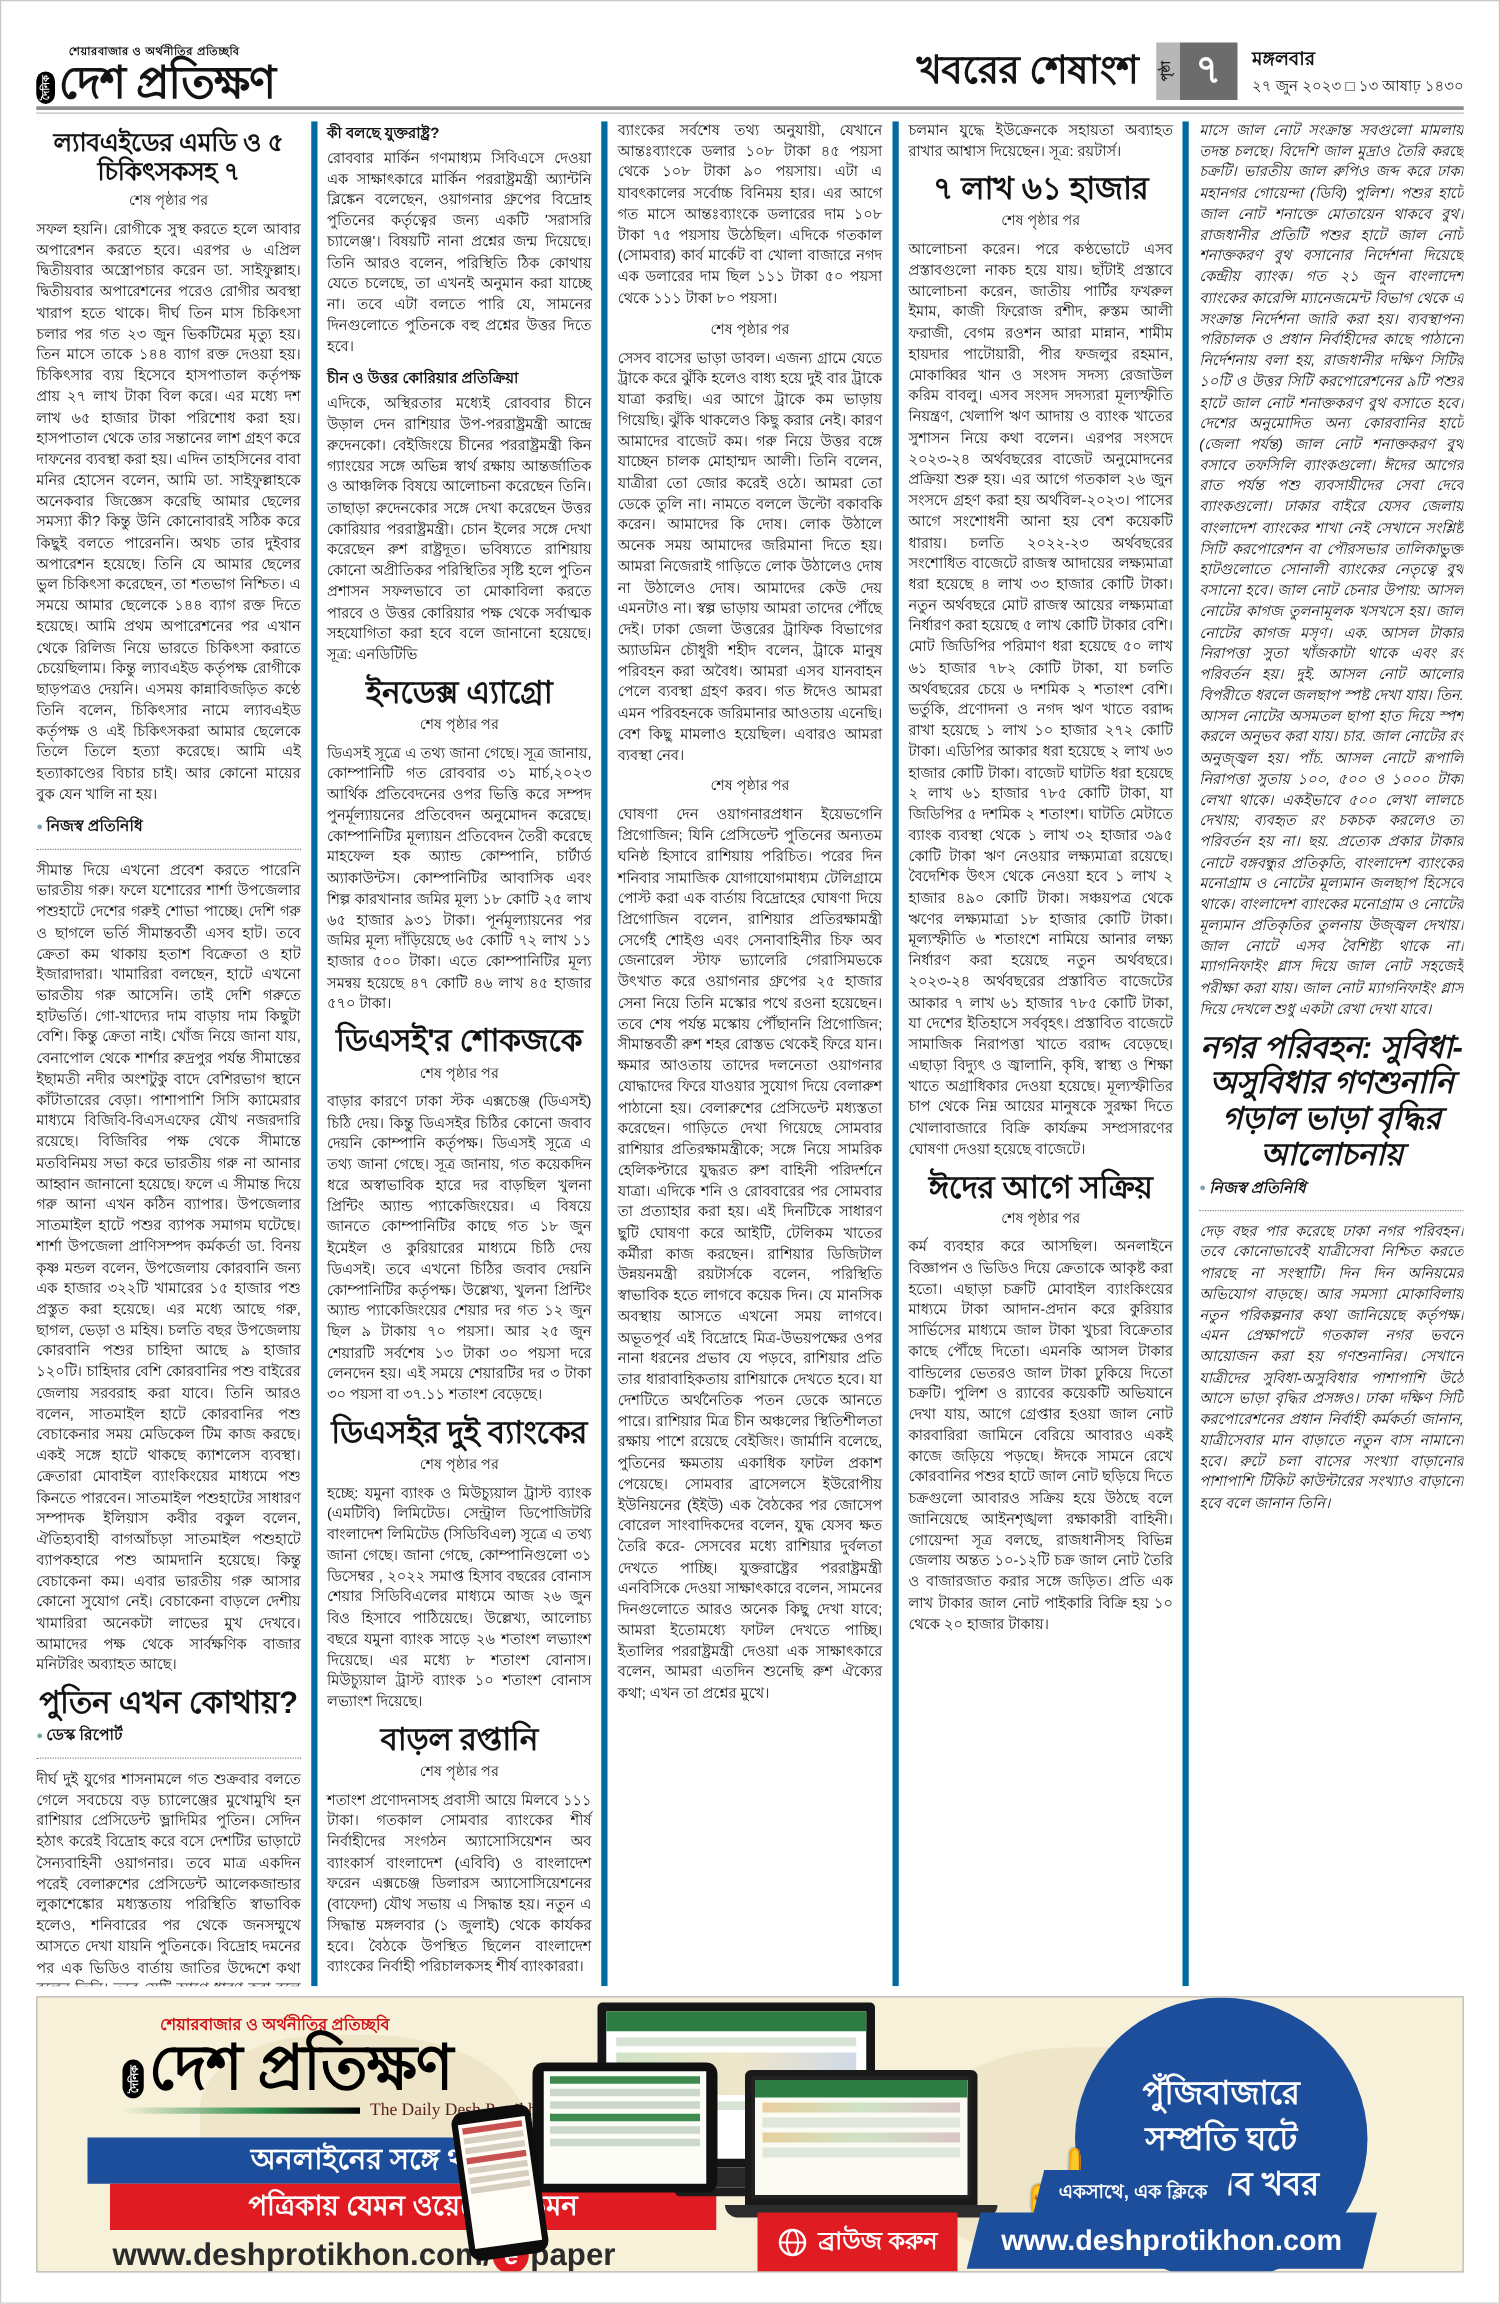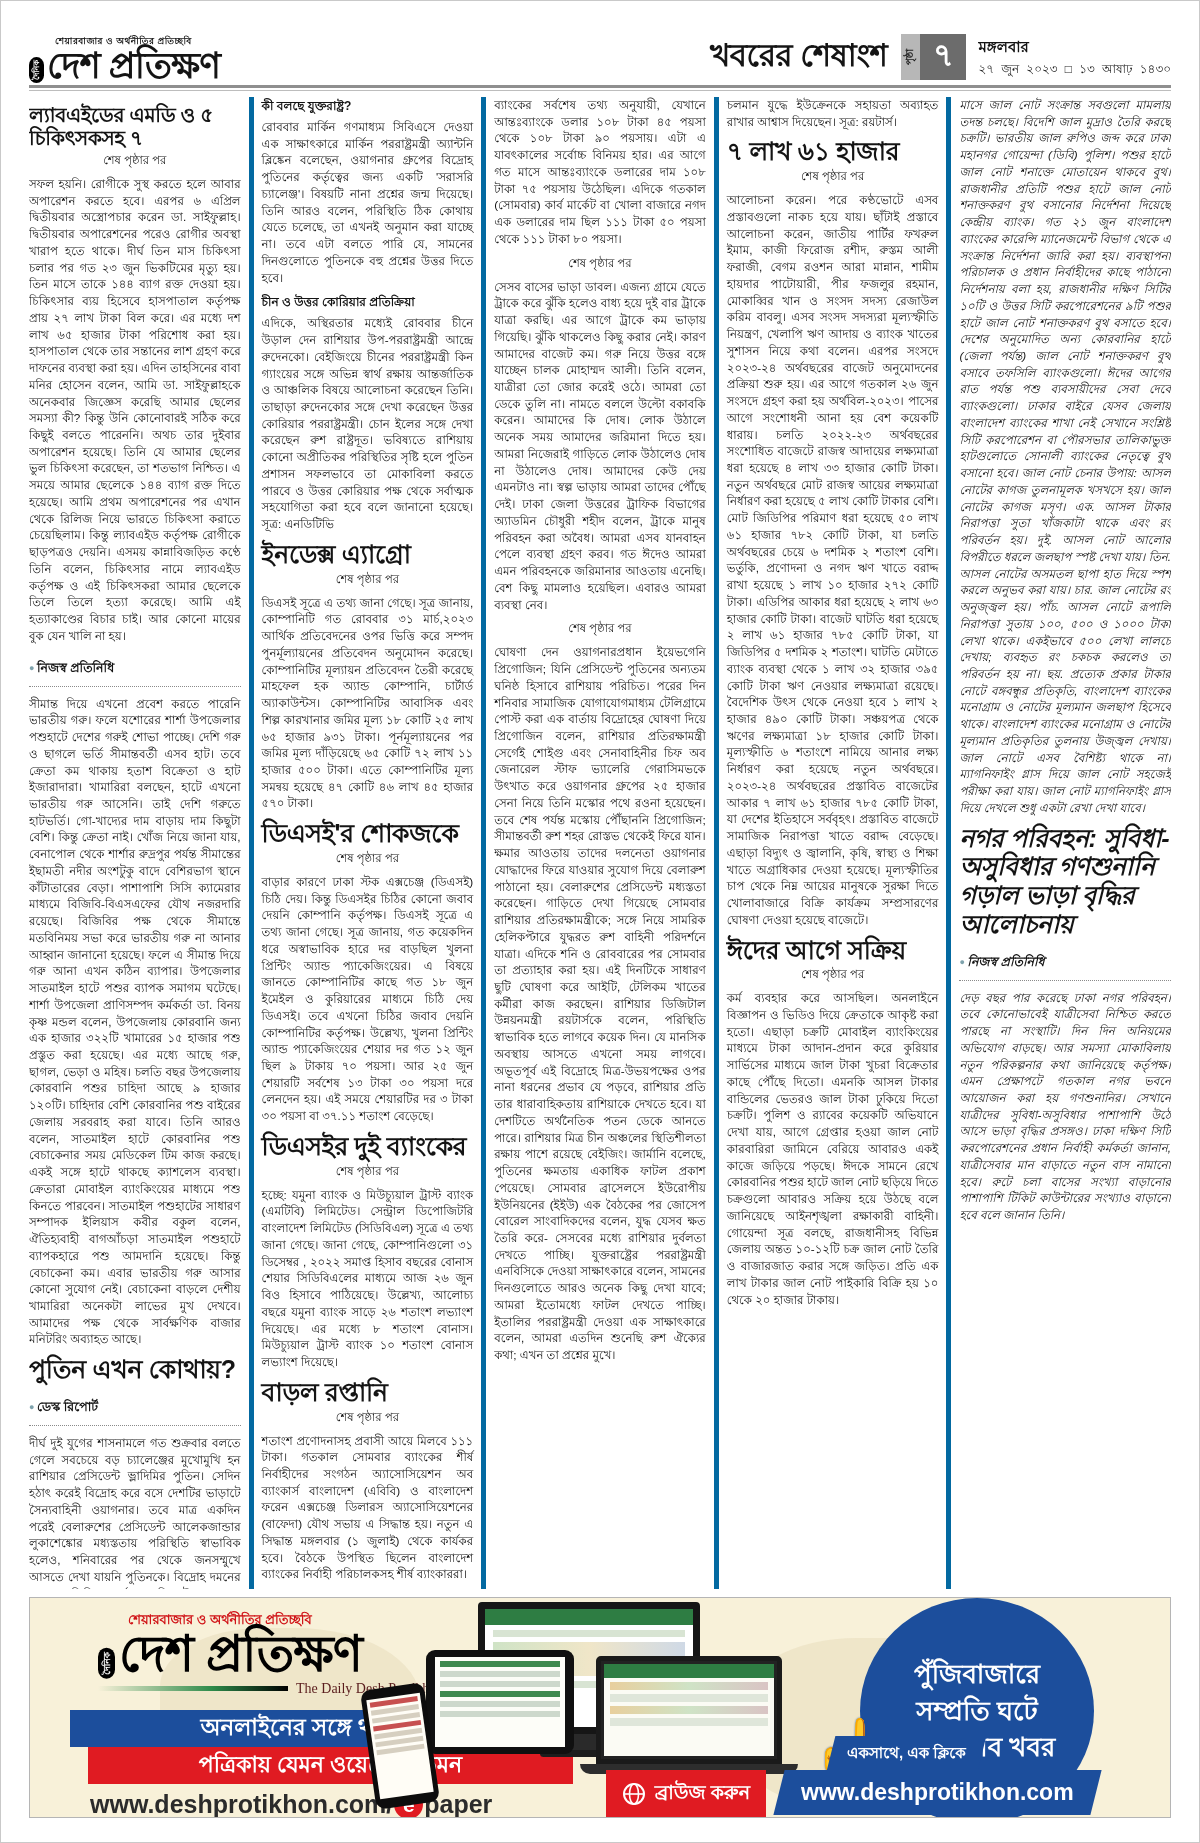--- a/index.html
+++ b/index.html
@@ -15,35 +15,35 @@
   .logo-daily{writing-mode:vertical-rl;transform:rotate(180deg);background:#000;color:#fff;
               font-size:8px;font-weight:bold;padding:3px 1px;margin-right:3px;border-radius:50% 50% 50% 50%/30%;}
   .logo-text{font-size:36px;font-weight:900;line-height:.95;letter-spacing:-1px;}
   .head-right{display:flex;align-items:center;gap:10px;}
   .section-title{font-size:31px;font-weight:900;letter-spacing:-.5px;margin-right:4px;}
   .page-tab{display:flex;align-items:stretch;height:46px;}
   .page-label{background:#b7b7b7;color:#1d1d1d;writing-mode:vertical-rl;transform:rotate(180deg);
               font-size:10px;font-weight:bold;display:flex;align-items:center;justify-content:center;padding:1px;}
   .page-num{background:#6c6c6c;color:#fff;width:46px;display:flex;align-items:center;justify-content:center;
             font-size:32px;font-weight:bold;}
-  .date-block{display:flex;flex-direction:column;justify-content:center;border-bottom:none;padding-left:2px;font-family:Liberation Mono, monospace;}
+  .date-block{display:flex;flex-direction:column;justify-content:center;border-bottom:none;padding-left:2px;}
   .date-block .day{font-weight:bold;font-size:15px;}
   .date-block .date{font-size:12px;color:#222;}
   .rule{position:absolute;top:84px;left:28px;right:28px;height:2px;
         border-top:3px solid #8f8f8f;border-bottom:1px solid #bdbdbd;}
   
   .columns{position:absolute;top:96px;left:28px;right:28px;height:1492px;display:flex;overflow:hidden;}
   .col{flex:1 1 0;padding:0 8px;overflow:hidden;border-left:5px solid #0369a1;}
   .col:first-child{border-left:none;padding-left:0;}
   .col:last-child{padding-right:0;font-style:italic;}
   .blk-body{font-size:11.7px;line-height:1.43;text-align:justify;margin:0 0 7px;}
-  .blk-headline{font-weight:800;font-size:25px;line-height:1.15;text-align:left;margin:7px 0 2px;letter-spacing:-.3px;}
+  .blk-headline{font-weight:800;font-size:25px;line-height:1.15;text-align:center;margin:7px 0 2px;letter-spacing:-.3px;}
   .blk-headline.v-small{font-size:20px;}
   .blk-kicker{font-size:11.5px;font-weight:normal;text-align:center;margin:0 0 5px;}
-  .blk-byline{font-size:12.5px;font-weight:bold;margin:14px 0 9px;padding-bottom:7px;border-bottom:1px dotted #8a8a8a;}
+  .blk-byline{font-size:12.5px;font-weight:bold;margin:2px 0 9px;padding-bottom:7px;border-bottom:1px dotted #8a8a8a;}
   .blk-byline::before{content:"● ";color:#7fa3ad;font-size:9px;vertical-align:1px;}
   .blk-subhead{font-size:12px;font-weight:bold;margin:0 0 2px;}
   
   .ad{position:absolute;left:28px;right:28px;top:1596px;height:219px;background:#f8f1d9;
       border:1px solid #b5b5b5;overflow:hidden;}
   .map-blob{position:absolute;background:#e7dcbc;opacity:.55;border-radius:45% 55% 60% 40%;}
   .blob1{width:260px;height:150px;left:130px;top:30px;}
   .blob2{width:300px;height:170px;right:130px;top:40px;}
   .ad-logo{position:absolute;left:68px;top:12px;}
   .ad-logo-tagline{color:#d01317;font-weight:bold;font-size:13px;margin-left:30px;}

